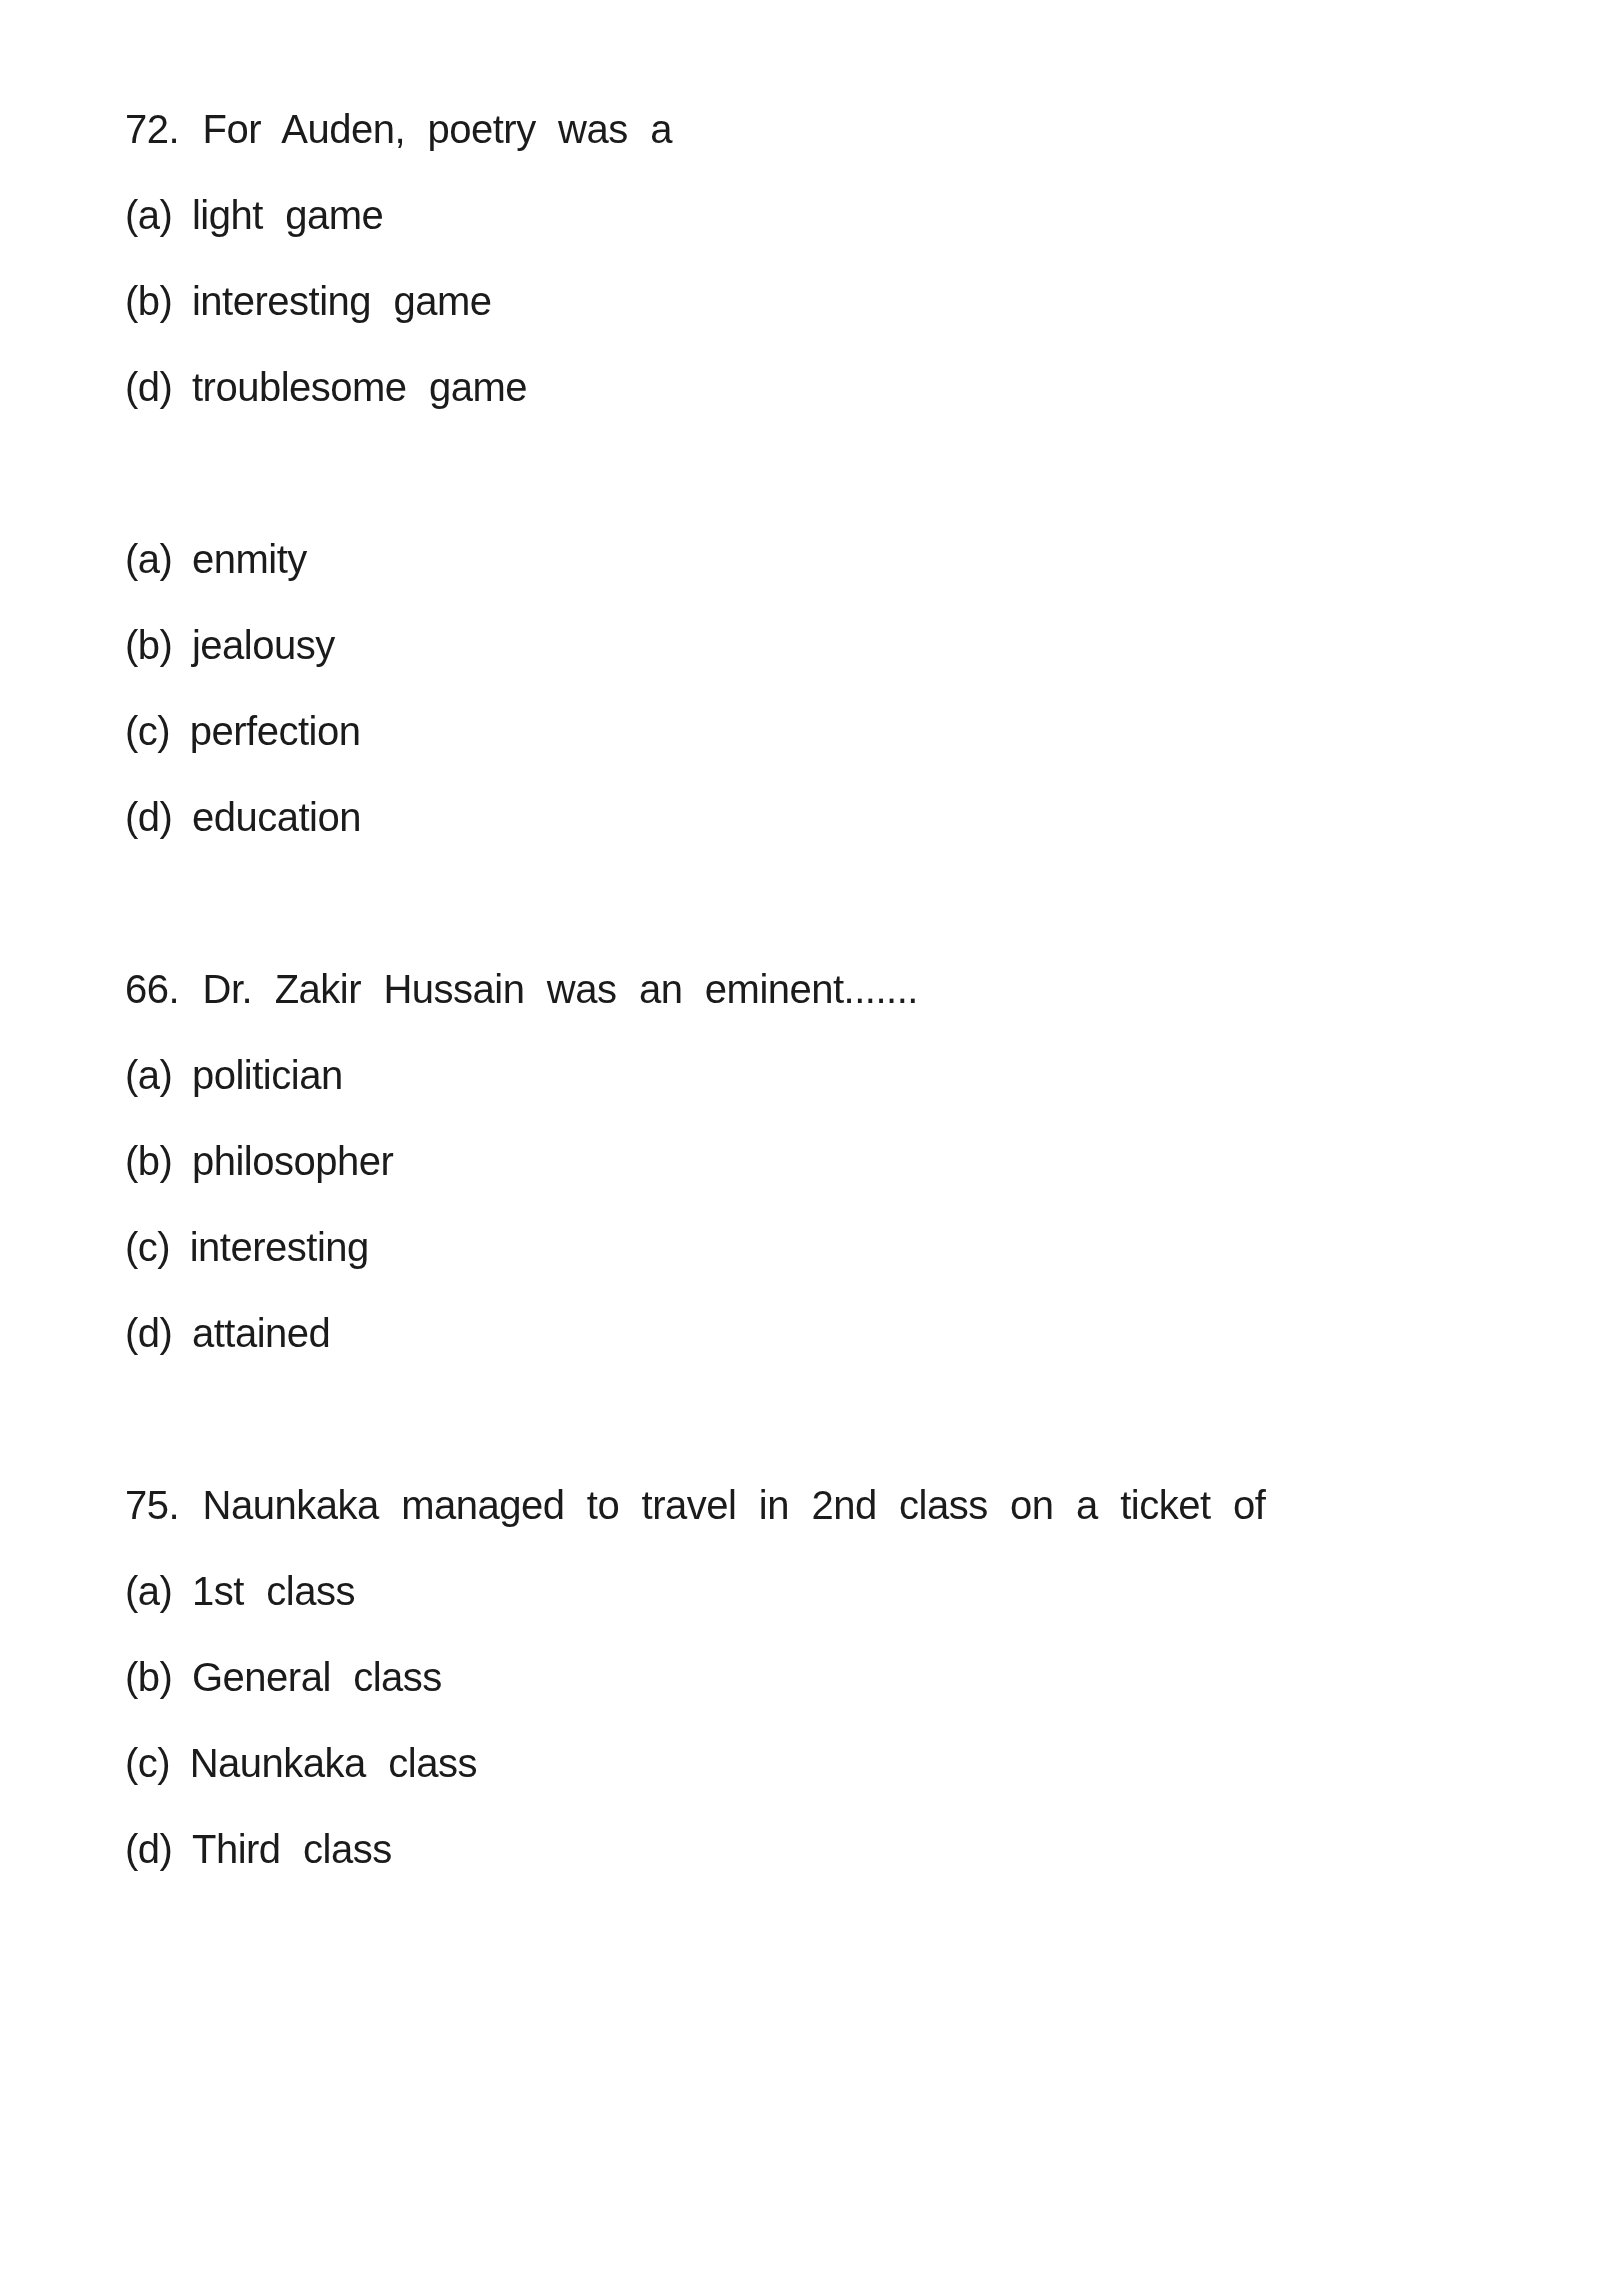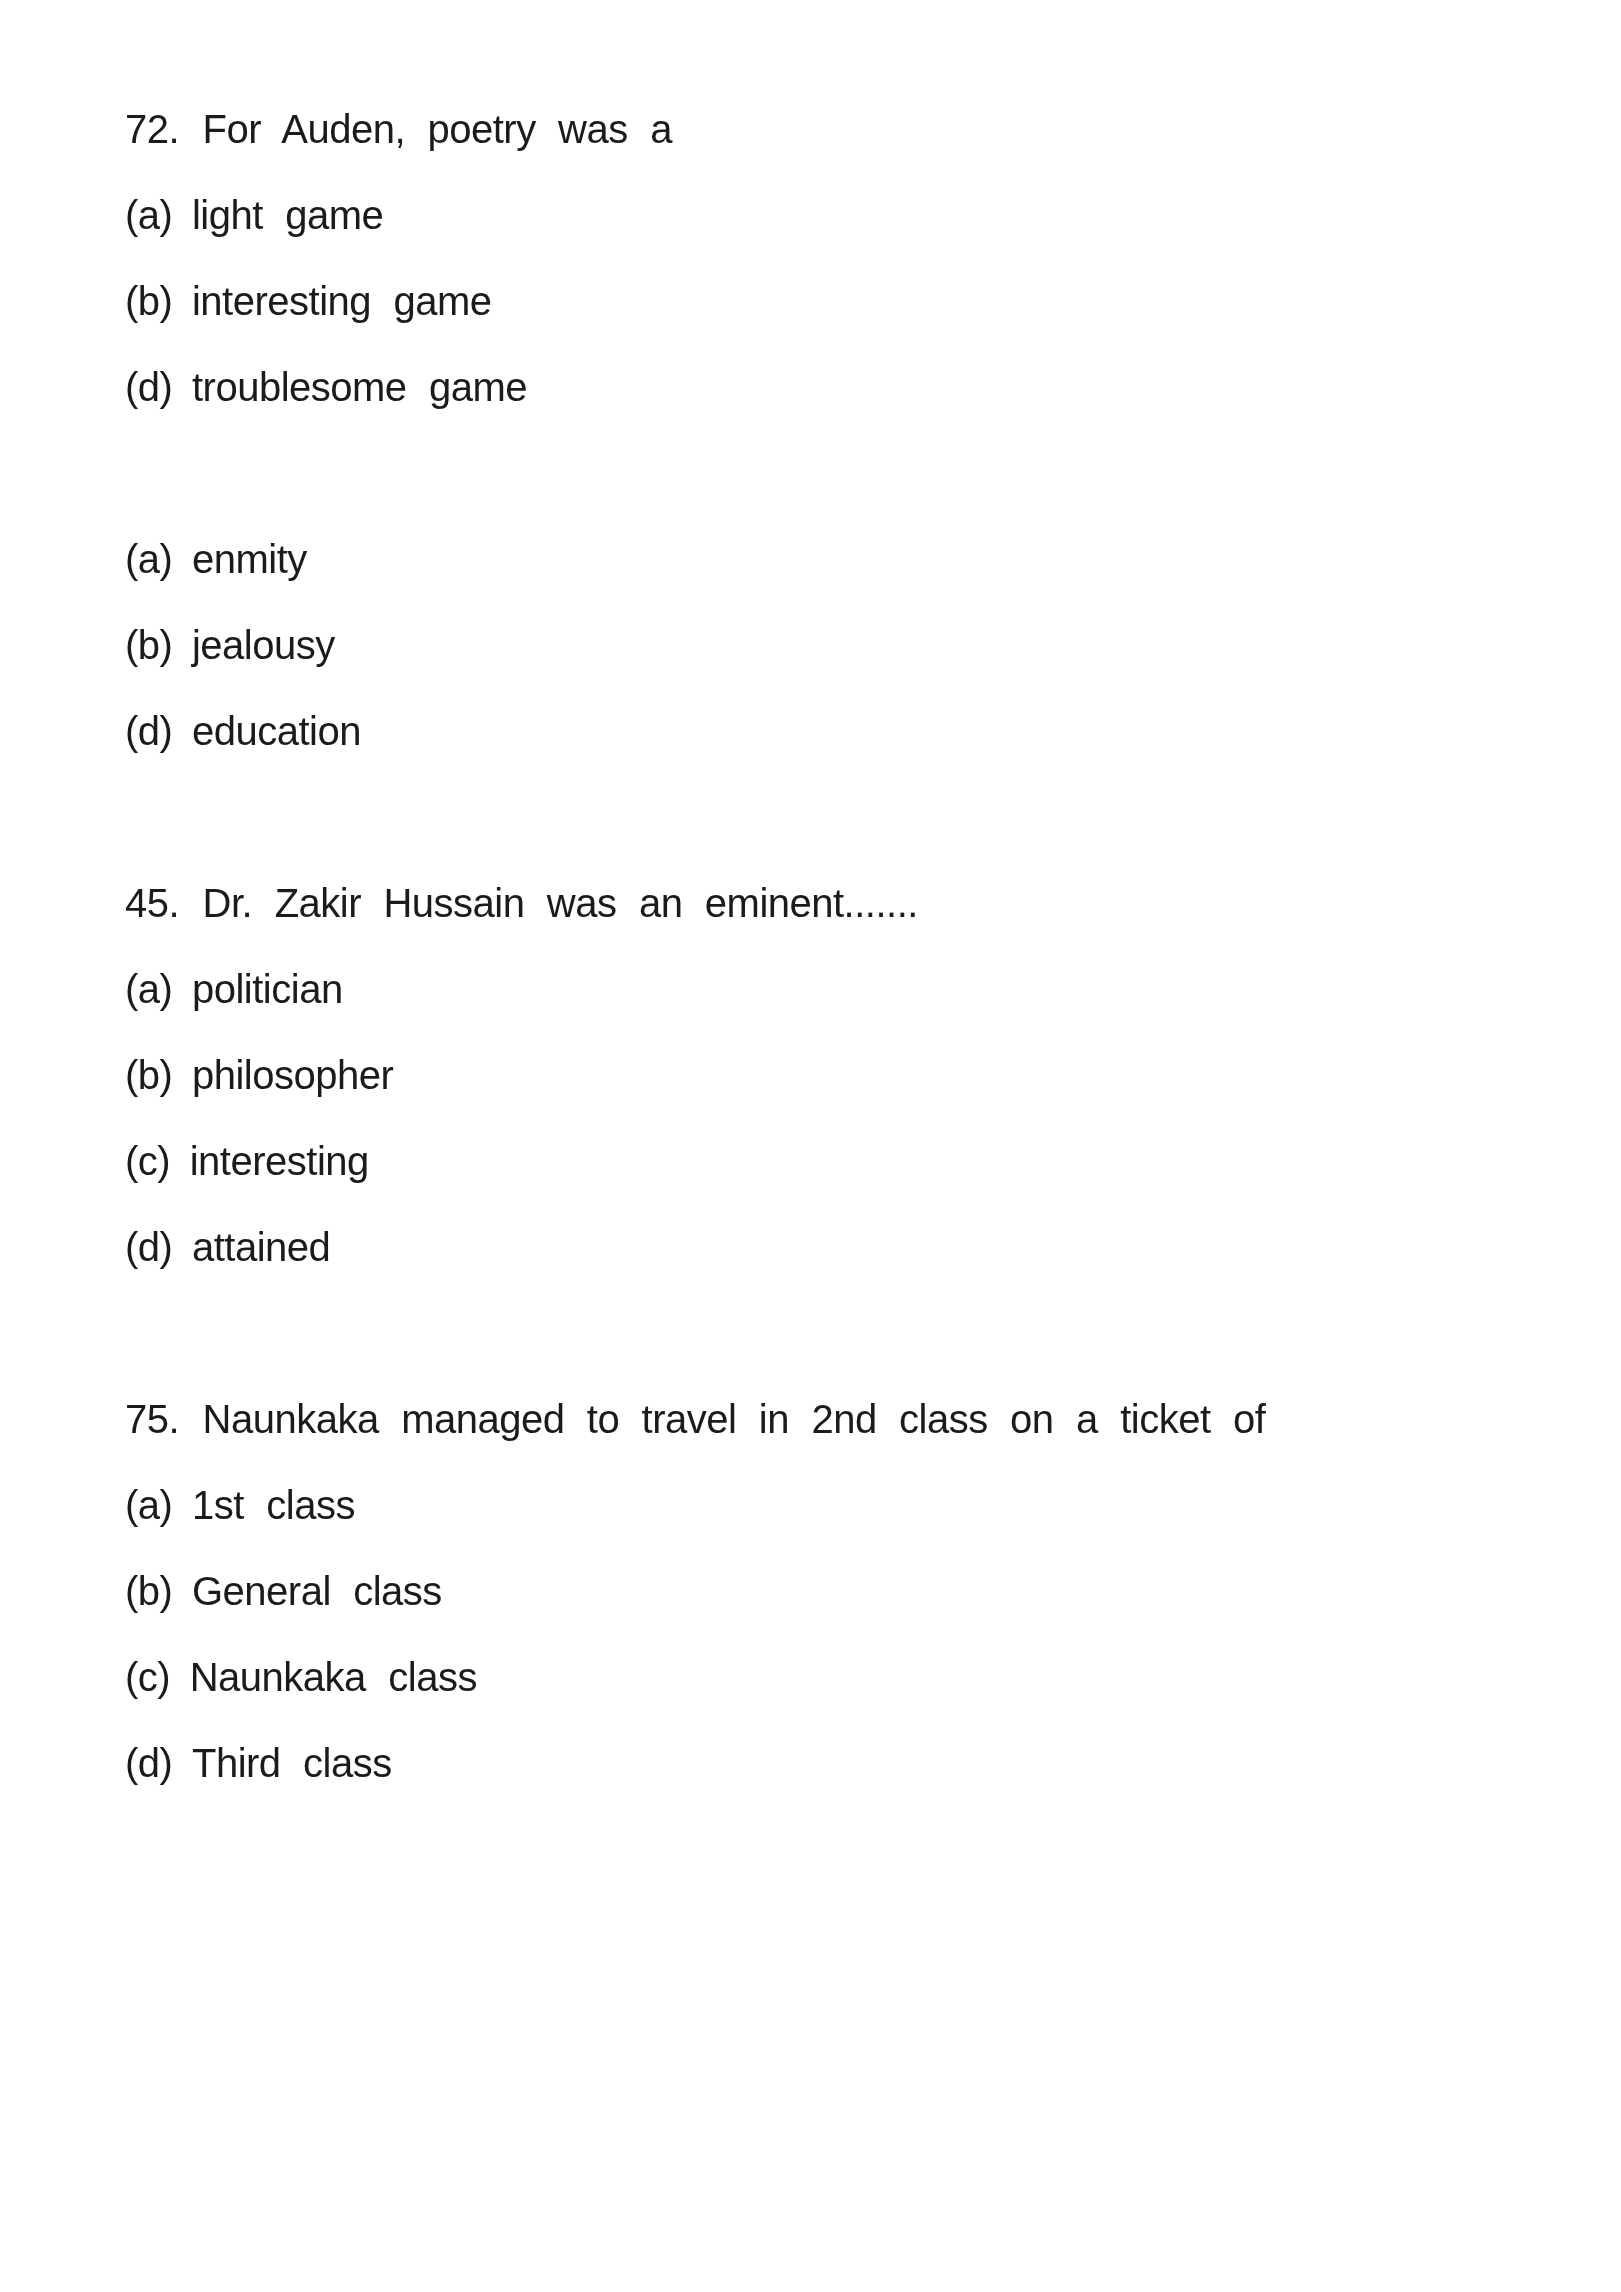--- a/index.html
+++ b/index.html
@@ -48,25 +48,26 @@
   <div class="question-block">
     <div class="line"><span class="q-number">72.</span><span>For Auden, poetry was a</span></div>
     <div class="line"><span class="opt-label">(a)</span><span>light game</span></div>
     <div class="line"><span class="opt-label">(b)</span><span>interesting game</span></div>
     <div class="line"><span class="opt-label">(d)</span><span>troublesome game</span></div>
   </div>
 
   <div class="question-block">
     <div class="line"><span class="opt-label">(a)</span><span>enmity</span></div>
     <div class="line"><span class="opt-label">(b)</span><span>jealousy</span></div>
+    <div class="line"><span class="opt-label">(c)</span><span>perfection</span></div>
     <div class="line"><span class="opt-label">(d)</span><span>education</span></div>
   </div>
 
   <div class="question-block">
-    <div class="line"><span class="q-number">45.</span><span>Dr. Zakir Hussain was an eminent.......</span></div>
+    <div class="line"><span class="q-number">66.</span><span>Dr. Zakir Hussain was an eminent.......</span></div>
     <div class="line"><span class="opt-label">(a)</span><span>politician</span></div>
     <div class="line"><span class="opt-label">(b)</span><span>philosopher</span></div>
     <div class="line"><span class="opt-label">(c)</span><span>interesting</span></div>
     <div class="line"><span class="opt-label">(d)</span><span>attained</span></div>
   </div>
 
   <div class="question-block">
     <div class="line"><span class="q-number">75.</span><span>Naunkaka managed to travel in 2nd class on a ticket of</span></div>
     <div class="line"><span class="opt-label">(a)</span><span>1st class</span></div>
     <div class="line"><span class="opt-label">(b)</span><span>General class</span></div>

